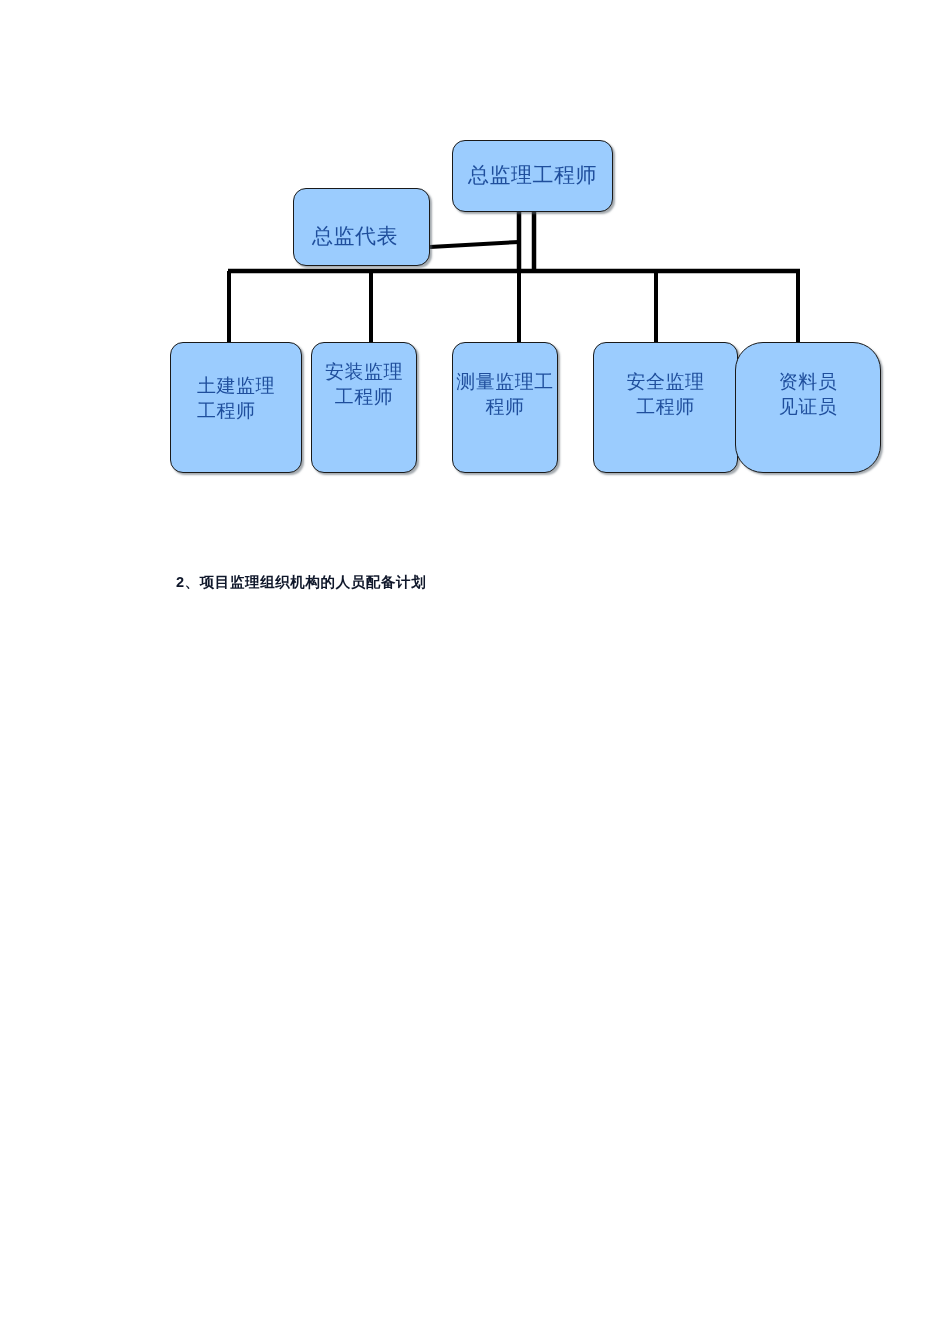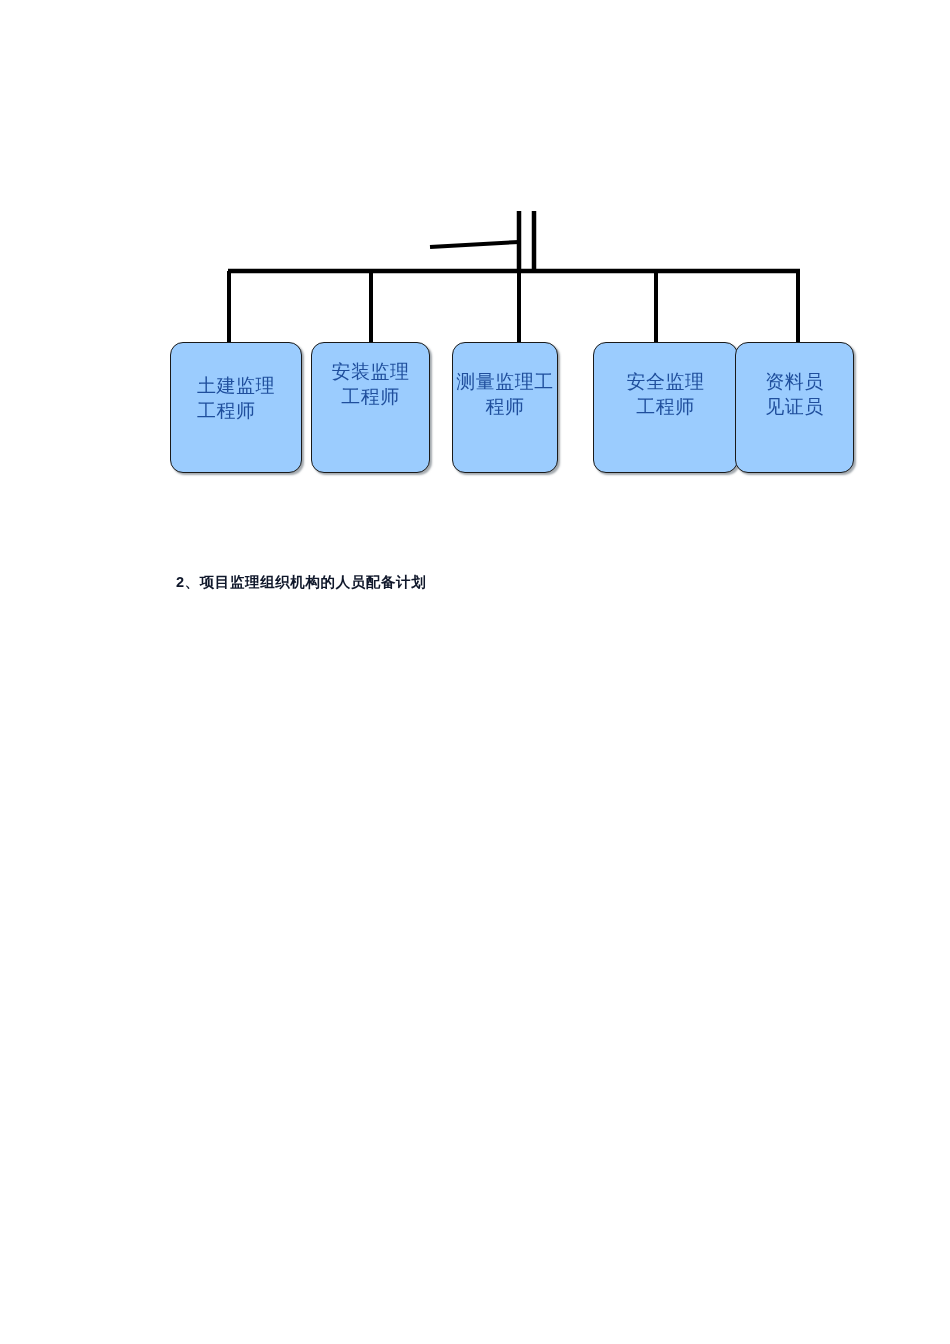--- a/index.html
+++ b/index.html
@@ -86,24 +86,24 @@
     top: 342px;
     height: 131px;
     display: flex;
     align-items: flex-start;
     justify-content: center;
     text-align: center;
     padding-top: 26px;
   }
 
   .node.leaf.l1 { left: 170px; width: 132px; padding-top: 30px; }
-  .node.leaf.l2 { left: 311px; width: 119px; padding-top: 16px; }
+  .node.leaf.l2 { left: 311px; width: 106px; padding-top: 16px; }
   .node.leaf.l3 { left: 452px; width: 106px; padding-top: 26px; }
   .node.leaf.l4 { left: 593px; width: 145px; padding-top: 26px; }
-  .node.leaf.l5 { left: 735px; width: 119px; padding-top: 26px; }
+  .node.leaf.l5 { left: 735px; width: 146px; padding-top: 26px; border-radius: 28px; }
 
   
   .node.leaf.l1 .txt { text-align: left; }
 
   
   .caption {
     position: absolute;
     left: 176px;
     top: 573px;
     font-family: "Liberation Sans", "DejaVu Sans", sans-serif;
@@ -130,21 +130,27 @@
 
       <line x1="228" y1="271" x2="800" y2="271" stroke="#000000" stroke-width="4.5"></line>
 
       <line x1="229" y1="271" x2="229" y2="344" stroke="#000000" stroke-width="4"></line>
       <line x1="371" y1="271" x2="371" y2="344" stroke="#000000" stroke-width="4"></line>
       <line x1="519" y1="271" x2="519" y2="344" stroke="#000000" stroke-width="4"></line>
       <line x1="656" y1="271" x2="656" y2="344" stroke="#000000" stroke-width="4"></line>
       <line x1="798" y1="271" x2="798" y2="344" stroke="#000000" stroke-width="4"></line>
     </svg>
 
+    <div class="node root">
+      <span class="txt">总监理工程师</span>
+    </div>
 
+    <div class="node deputy">
+      <span class="txt">总监代表</span>
+    </div>
 
     <div class="node leaf l1">
       <span class="txt">土建监理
 工程师</span>
     </div>
     <div class="node leaf l2">
       <span class="txt">安装监理
 工程师</span>
     </div>
     <div class="node leaf l3">

